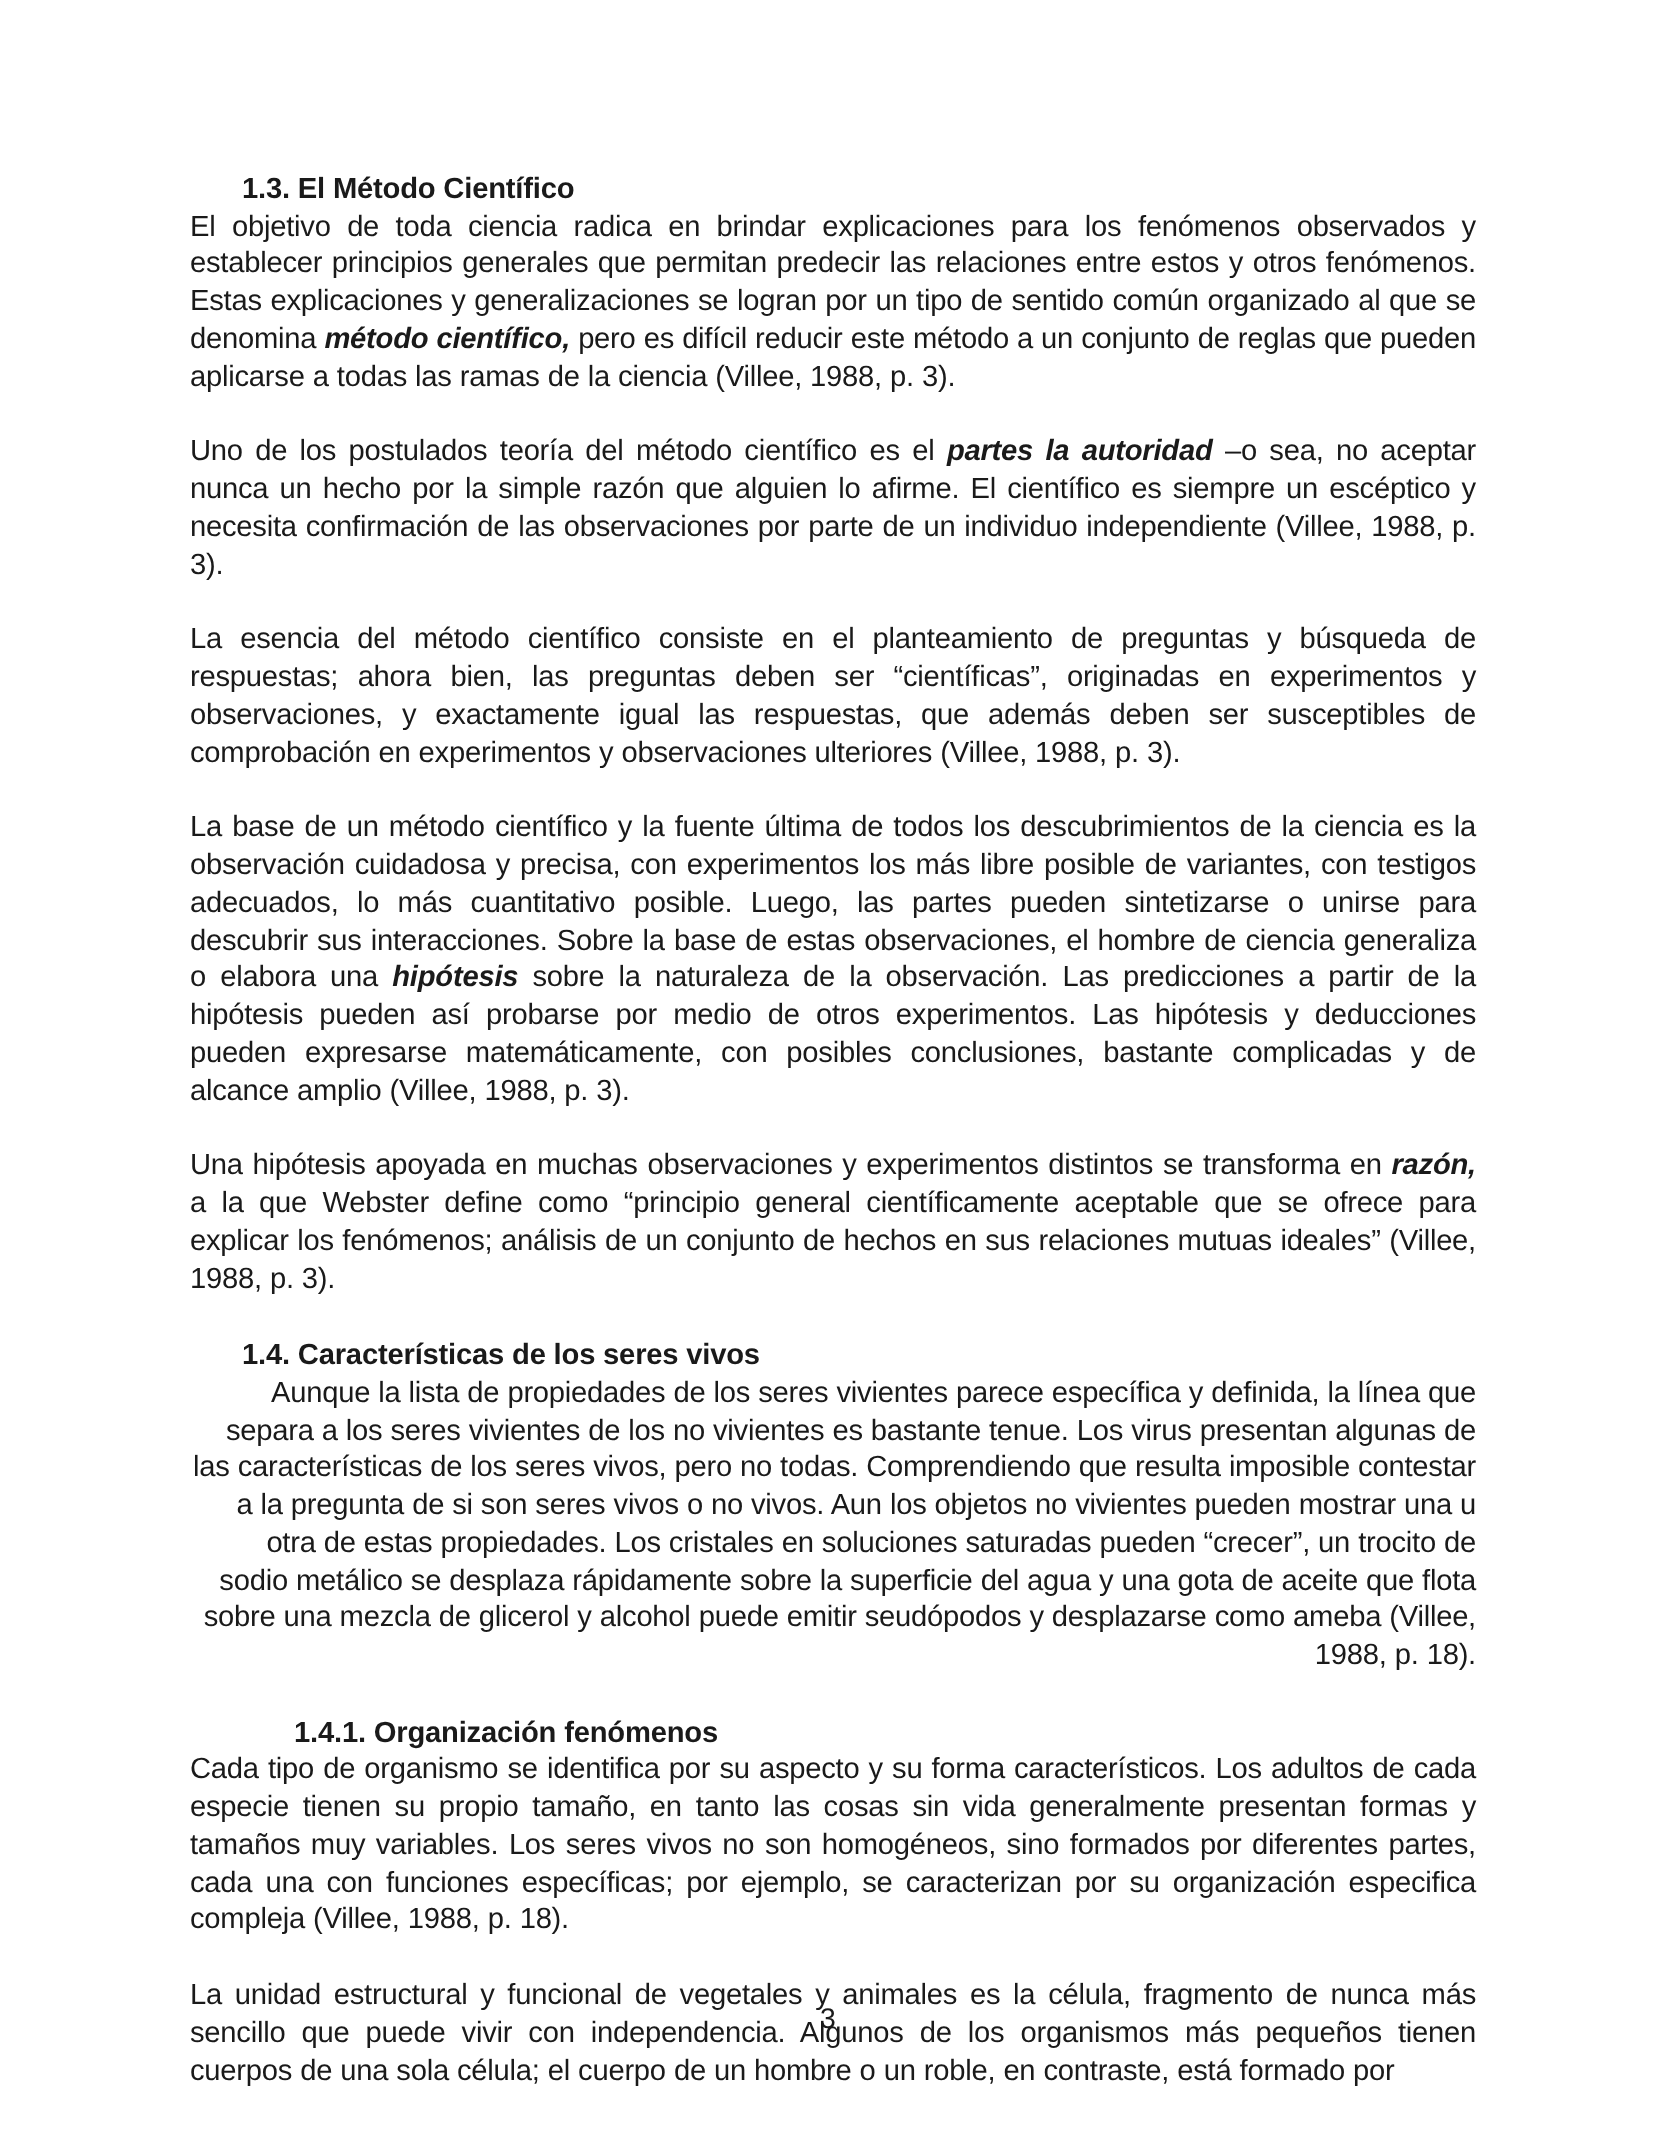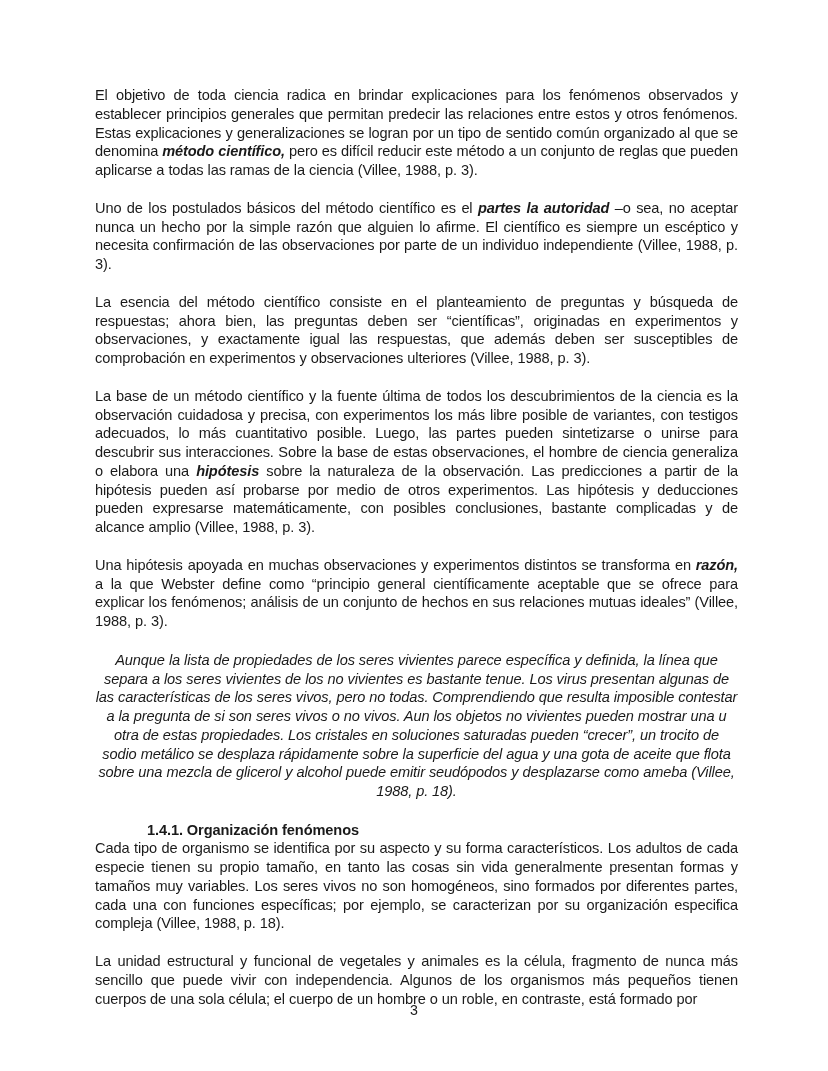--- a/index.html
+++ b/index.html
@@ -49,22 +49,21 @@
   p.para {
     font-size: 14.6px;
     line-height: 1.285;
     margin: 0;
     padding: 0;
     text-align: justify;
     letter-spacing: -0.12px;
     word-spacing: 0.1px;
   }
   p.para.ragged {
-    text-align: center;
-    font-style: italic;
+    text-align: right;
   }
   p.para b, h2 b, h3 b { font-weight: bold; }
   .gap-md { height: 19px; }
   .gap-head { height: 20px; }
   .pagenum {
     position: absolute;
     left: 0;
     right: 0;
     top: 1003px;
     text-align: center;
@@ -73,41 +72,43 @@
     color: #1a1a1a;
   }
   .bold-run { font-weight: bold; font-style: italic; }
 </style>
 </head>
 <body>
 
 <div class="page">
   <div class="content">
 
+    <h2 class="heading lvl1">1.3. El Método Científico</h2>
 
     <p class="para"><span>El objetivo de toda ciencia radica en brindar explicaciones para los fenómenos observados y establecer principios generales que permitan predecir las relaciones entre estos y otros fenómenos. Estas explicaciones y generalizaciones se logran por un tipo de sentido común organizado al que se denomina </span><b class="bold-run">método científico,</b><span> pero es difícil reducir este método a un conjunto de reglas que pueden aplicarse a todas las ramas de la ciencia (Villee, 1988, p. 3).</span></p>
 
     <div class="gap-md"></div>
 
-    <p class="para"><span>Uno de los postulados básicos del método científico es el </span><b class="bold-run">partes la autoridad</b><span> –o sea, no aceptar nunca un hecho por la simple razón que alguien lo afirme. El científico es siempre un escéptico y necesita confirmación de las observaciones por parte de un individuo independiente (Villee, 1988, p. 3).</span></p>
+    <p class="para"><span>Uno de los postulados teoría del método científico es el </span><b class="bold-run">partes la autoridad</b><span> –o sea, no aceptar nunca un hecho por la simple razón que alguien lo afirme. El científico es siempre un escéptico y necesita confirmación de las observaciones por parte de un individuo independiente (Villee, 1988, p. 3).</span></p>
 
     <div class="gap-md"></div>
 
     <p class="para">La esencia del método científico consiste en el planteamiento de preguntas y búsqueda de respuestas; ahora bien, las preguntas deben ser “científicas”, originadas en experimentos y observaciones, y exactamente igual las respuestas, que además deben ser susceptibles de comprobación en experimentos y observaciones ulteriores (Villee, 1988, p. 3).</p>
 
     <div class="gap-md"></div>
 
     <p class="para"><span>La base de un método científico y la fuente última de todos los descubrimientos de la ciencia es la observación cuidadosa y precisa, con experimentos los más libre posible de variantes, con testigos adecuados, lo más cuantitativo posible. Luego, las partes pueden sintetizarse o unirse para descubrir sus interacciones. Sobre la base de estas observaciones, el hombre de ciencia generaliza o elabora una </span><b class="bold-run">hipótesis</b><span> sobre la naturaleza de la observación. Las predicciones a partir de la hipótesis pueden así probarse por medio de otros experimentos. Las hipótesis y deducciones pueden expresarse matemáticamente, con posibles conclusiones, bastante complicadas y de alcance amplio (Villee, 1988, p. 3).</span></p>
 
     <div class="gap-md"></div>
 
     <p class="para"><span>Una hipótesis apoyada en muchas observaciones y experimentos distintos se transforma en </span><b class="bold-run">razón,</b><span> a la que Webster define como “principio general científicamente aceptable que se ofrece para explicar los fenómenos; análisis de un conjunto de hechos en sus relaciones mutuas ideales” (Villee, 1988, p. 3).</span></p>
 
     <div class="gap-head"></div>
 
+    <h2 class="heading lvl2">1.4. Características de los seres vivos</h2>
 
     <p class="para ragged">Aunque la lista de propiedades de los seres vivientes parece específica y definida, la línea que separa a los seres vivientes de los no vivientes es bastante tenue. Los virus presentan algunas de las características de los seres vivos, pero no todas. Comprendiendo que resulta imposible contestar a la pregunta de si son seres vivos o no vivos. Aun los objetos no vivientes pueden mostrar una u otra de estas propiedades. Los cristales en soluciones saturadas pueden “crecer”, un trocito de sodio metálico se desplaza rápidamente sobre la superficie del agua y una gota de aceite que flota sobre una mezcla de glicerol y alcohol puede emitir seudópodos y desplazarse como ameba (Villee, 1988, p. 18).</p>
 
     <div class="gap-head"></div>
 
     <h3 class="heading3">1.4.1.  Organización fenómenos</h3>
 
     <p class="para">Cada tipo de organismo se identifica por su aspecto y su forma característicos. Los adultos de cada especie tienen su propio tamaño, en tanto las cosas sin vida generalmente presentan formas y tamaños muy variables. Los seres vivos no son homogéneos, sino formados por diferentes partes, cada una con funciones específicas; por ejemplo, se caracterizan por su organización especifica compleja (Villee, 1988, p. 18).</p>
 
     <div class="gap-md"></div>

